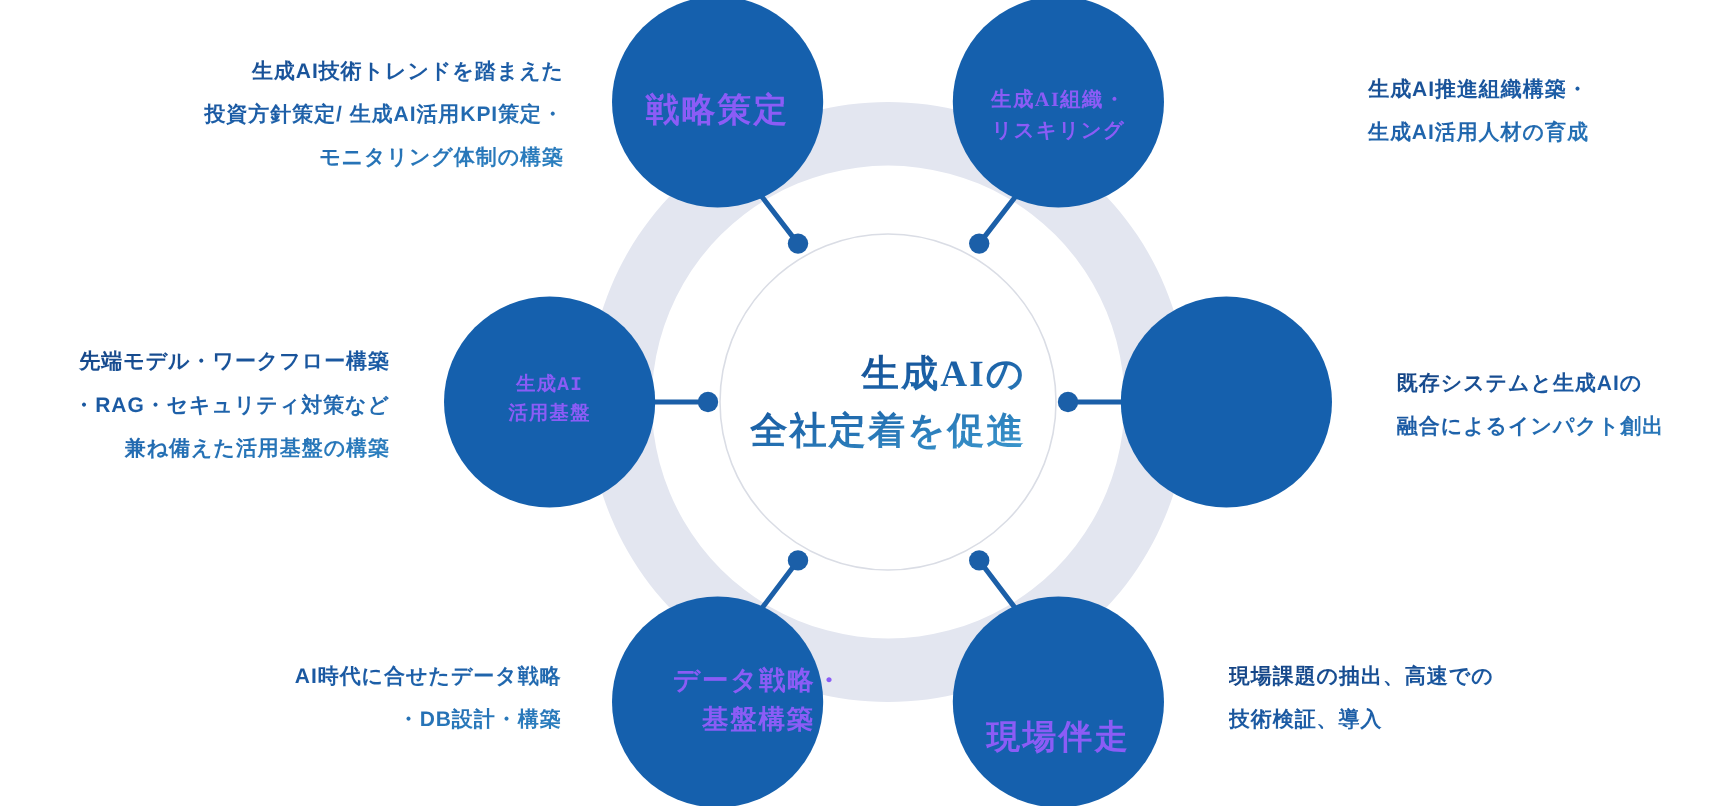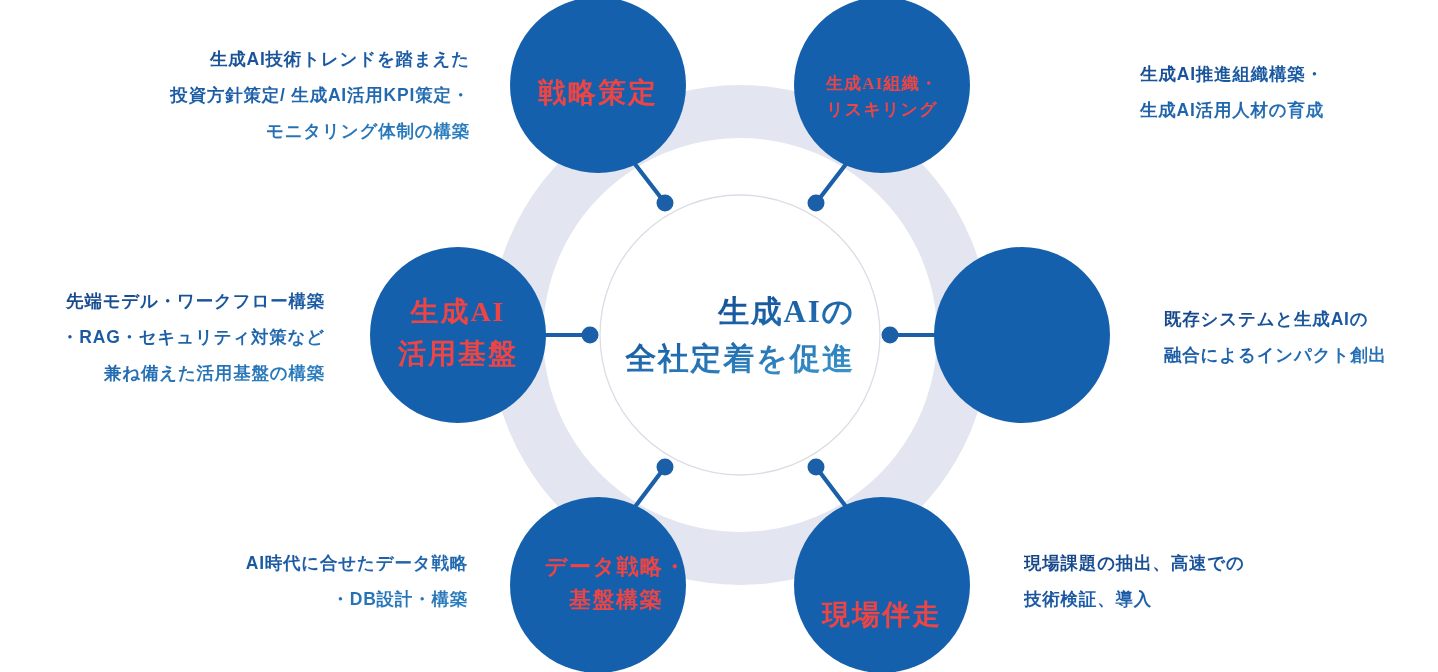--- a/index.html
+++ b/index.html
@@ -32,34 +32,34 @@
   .cap-ml{left:0;top:284px;width:325px;text-align:right;text-decoration:underline;}
   .cap-bl{left:0;top:546px;width:468px;text-align:right;}
   .cap-tr{left:1032px;top:57px;width:400px;text-align:center;}
   .cap-mr{left:1164px;top:302px;width:272px;text-align:left;}
   .cap-br{left:1024px;top:546px;width:400px;text-align:left;}
 
   
   .node-label{
     position:absolute;
     transform:translate(-50%,-50%);
-    color:#ef4444;
+    color:#8b5cf6;
     font-family:"Liberation Serif","DejaVu Serif",serif;
     font-weight:700;
     text-align:center;
     white-space:pre-line;
     letter-spacing:.07em;
     pointer-events:none;
   }
   .nl-1{font-size:28px;line-height:1.34;}
   .nl-2{font-size:17px;line-height:1.5;}
   .nl-3{font-size:24px;line-height:1.5;}
   .nl-4{font-size:28px;line-height:1.34;margin-top:33px;}
   .nl-5{font-size:22px;line-height:1.5;}
-  .nl-6{font-size:28px;line-height:1.5;}
+  .nl-6{font-size:16px;line-height:1.5;font-family:Liberation Mono, monospace;}
 
   
   #hub-text{
     position:absolute;
     left:740px;top:335px;
     transform:translate(-50%,-50%);
     text-align:right;
     white-space:pre-line;
     font-family:"Liberation Serif","DejaVu Serif",serif;
     font-weight:700;
@@ -123,21 +123,21 @@
       <circle cx="882" cy="585" r="88" fill="#1560AD"></circle>
       <circle cx="598" cy="585" r="88" fill="#1560AD"></circle>
       <circle cx="458" cy="335" r="88" fill="#1560AD"></circle>
     </g>
   </svg>
 
   <div class="node-label nl-1" style="left:598px;top:93px;">戦略策定</div>
   <div class="node-label nl-2" style="left:882px;top:96px;">生成AI組織・
 リスキリング</div>
   <div class="node-label nl-4" style="left:882px;top:582px;">現場伴走</div>
-  <div class="node-label nl-5" style="left:616px;top:583px;">データ戦略・
+  <div class="node-label nl-5" style="left:632px;top:583px;">データ戦略・
 基盤構築</div>
   <div class="node-label nl-6" style="left:458px;top:333px;">生成AI
 活用基盤</div>
 
   <div id="hub-text">生成AIの
 全社定着を促進</div>
 
   <div class="caption cap-tl">生成AI技術トレンドを踏まえた
 投資方針策定/ 生成AI活用KPI策定・
 モニタリング体制の構築</div>

